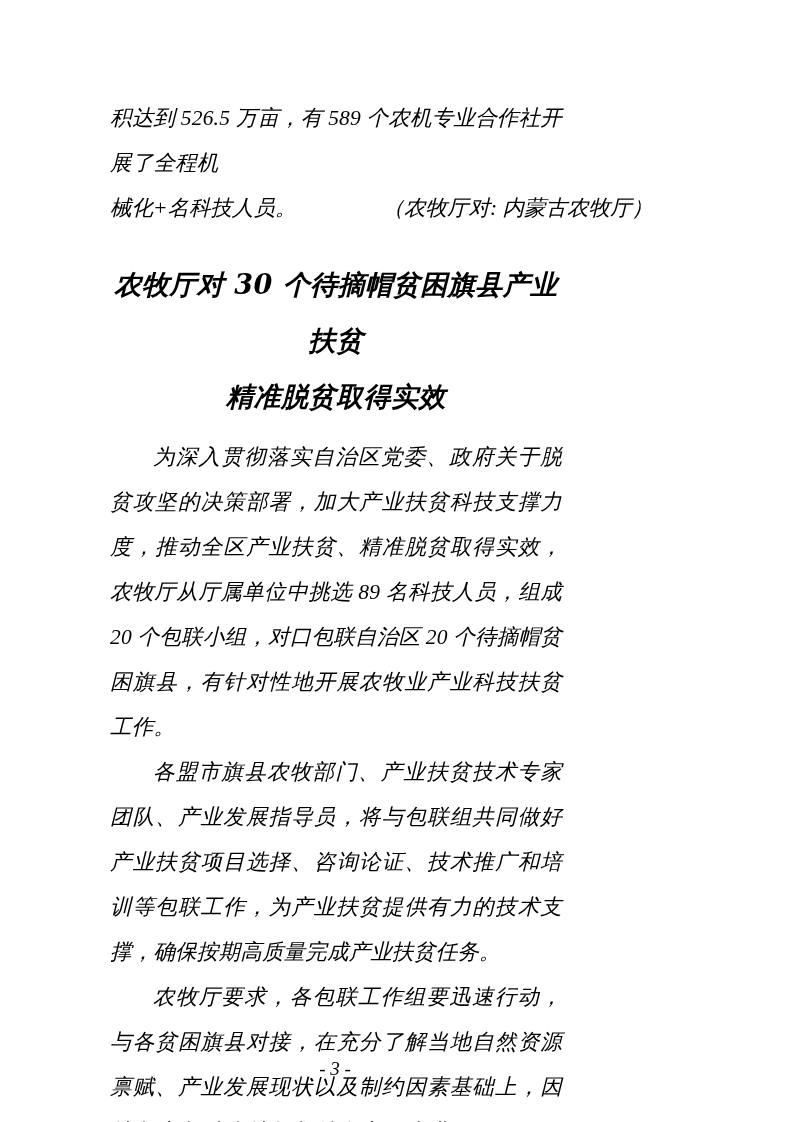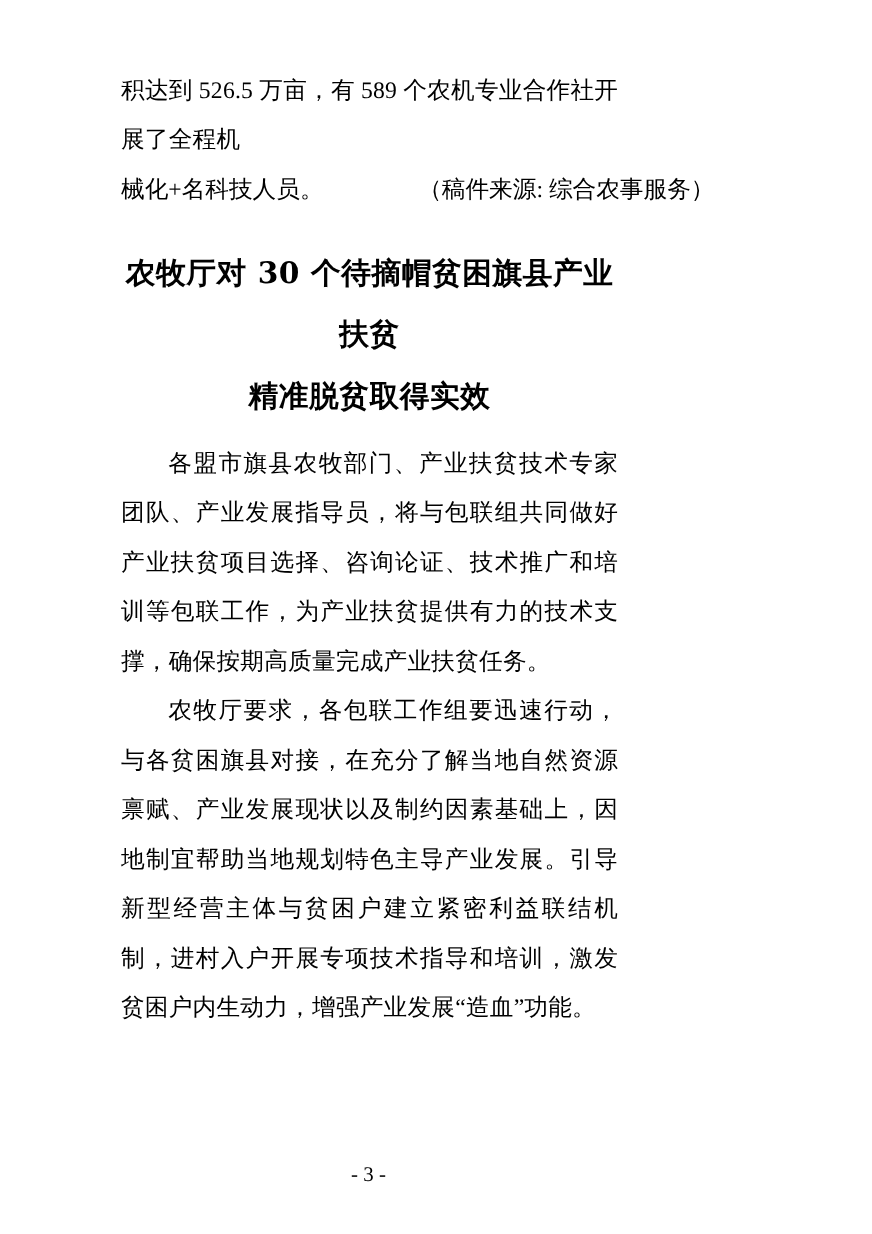--- a/index.html
+++ b/index.html
@@ -12,22 +12,23 @@
     height: 1122px;
     font-family: "Liberation Serif", "DejaVu Serif", serif;
     color: #000000;
     position: relative;
     overflow: hidden;
   }
   .page {
     width: 670px;
     height: 1122px;
     box-sizing: border-box;
-    padding: 60px 108px 0 110px;
+    padding: 96px 108px 0 110px;
     position: relative;
+    font-style: italic;
   }
   .para {
     font-size: 21.5px;
     line-height: 45px;
     text-align: justify;
     text-justify: inter-ideograph;
     margin: 0;
     letter-spacing: 0.2px;
   }
   .para-indent {
@@ -67,29 +68,30 @@
     font-family: "Liberation Serif", "DejaVu Serif", serif;
   }
 </style>
 </head>
 <body>
 
 <div class="page">
 
   <div>
     <p class="para continued">积达到 526.5 万亩，有 589 个农机专业合作社开展了全程机</p>
-    <p class="source-line"><span>械化+名科技人员。</span><span style="display:inline-block;width:86px"></span><span>（稿件来源: 综合农事服务）</span></p>
+    <p class="source-line"><span>械化+名科技人员。</span><span style="display:inline-block;width:86px"></span><span>（农牧厅对: 内蒙古农牧厅）</span></p>
   </div>
 
   <h1 class="title">
     <span>农牧厅对 30 个待摘帽贫困旗县产业扶贫</span>
     <span class="title-line2">精准脱贫取得实效</span>
   </h1>
 
   <div class="body-block">
+    <p class="para para-indent">为深入贯彻落实自治区党委、政府关于脱贫攻坚的决策部署，加大产业扶贫科技支撑力度，推动全区产业扶贫、精准脱贫取得实效，农牧厅从厅属单位中挑选 89 名科技人员，组成 20 个包联小组，对口包联自治区 20 个待摘帽贫困旗县，有针对性地开展农牧业产业科技扶贫工作。</p>
     <p class="para para-indent">各盟市旗县农牧部门、产业扶贫技术专家团队、产业发展指导员，将与包联组共同做好产业扶贫项目选择、咨询论证、技术推广和培训等包联工作，为产业扶贫提供有力的技术支撑，确保按期高质量完成产业扶贫任务。</p>
     <p class="para para-indent">农牧厅要求，各包联工作组要迅速行动，与各贫困旗县对接，在充分了解当地自然资源禀赋、产业发展现状以及制约因素基础上，因地制宜帮助当地规划特色主导产业发展。引导新型经营主体与贫困户建立紧密利益联结机制，进村入户开展专项技术指导和培训，激发贫困户内生动力，增强产业发展“造血”功能。</p>
   </div>
 
   <div class="footer">
     <span>- 3 -</span>
   </div>
 
 </div>
 

